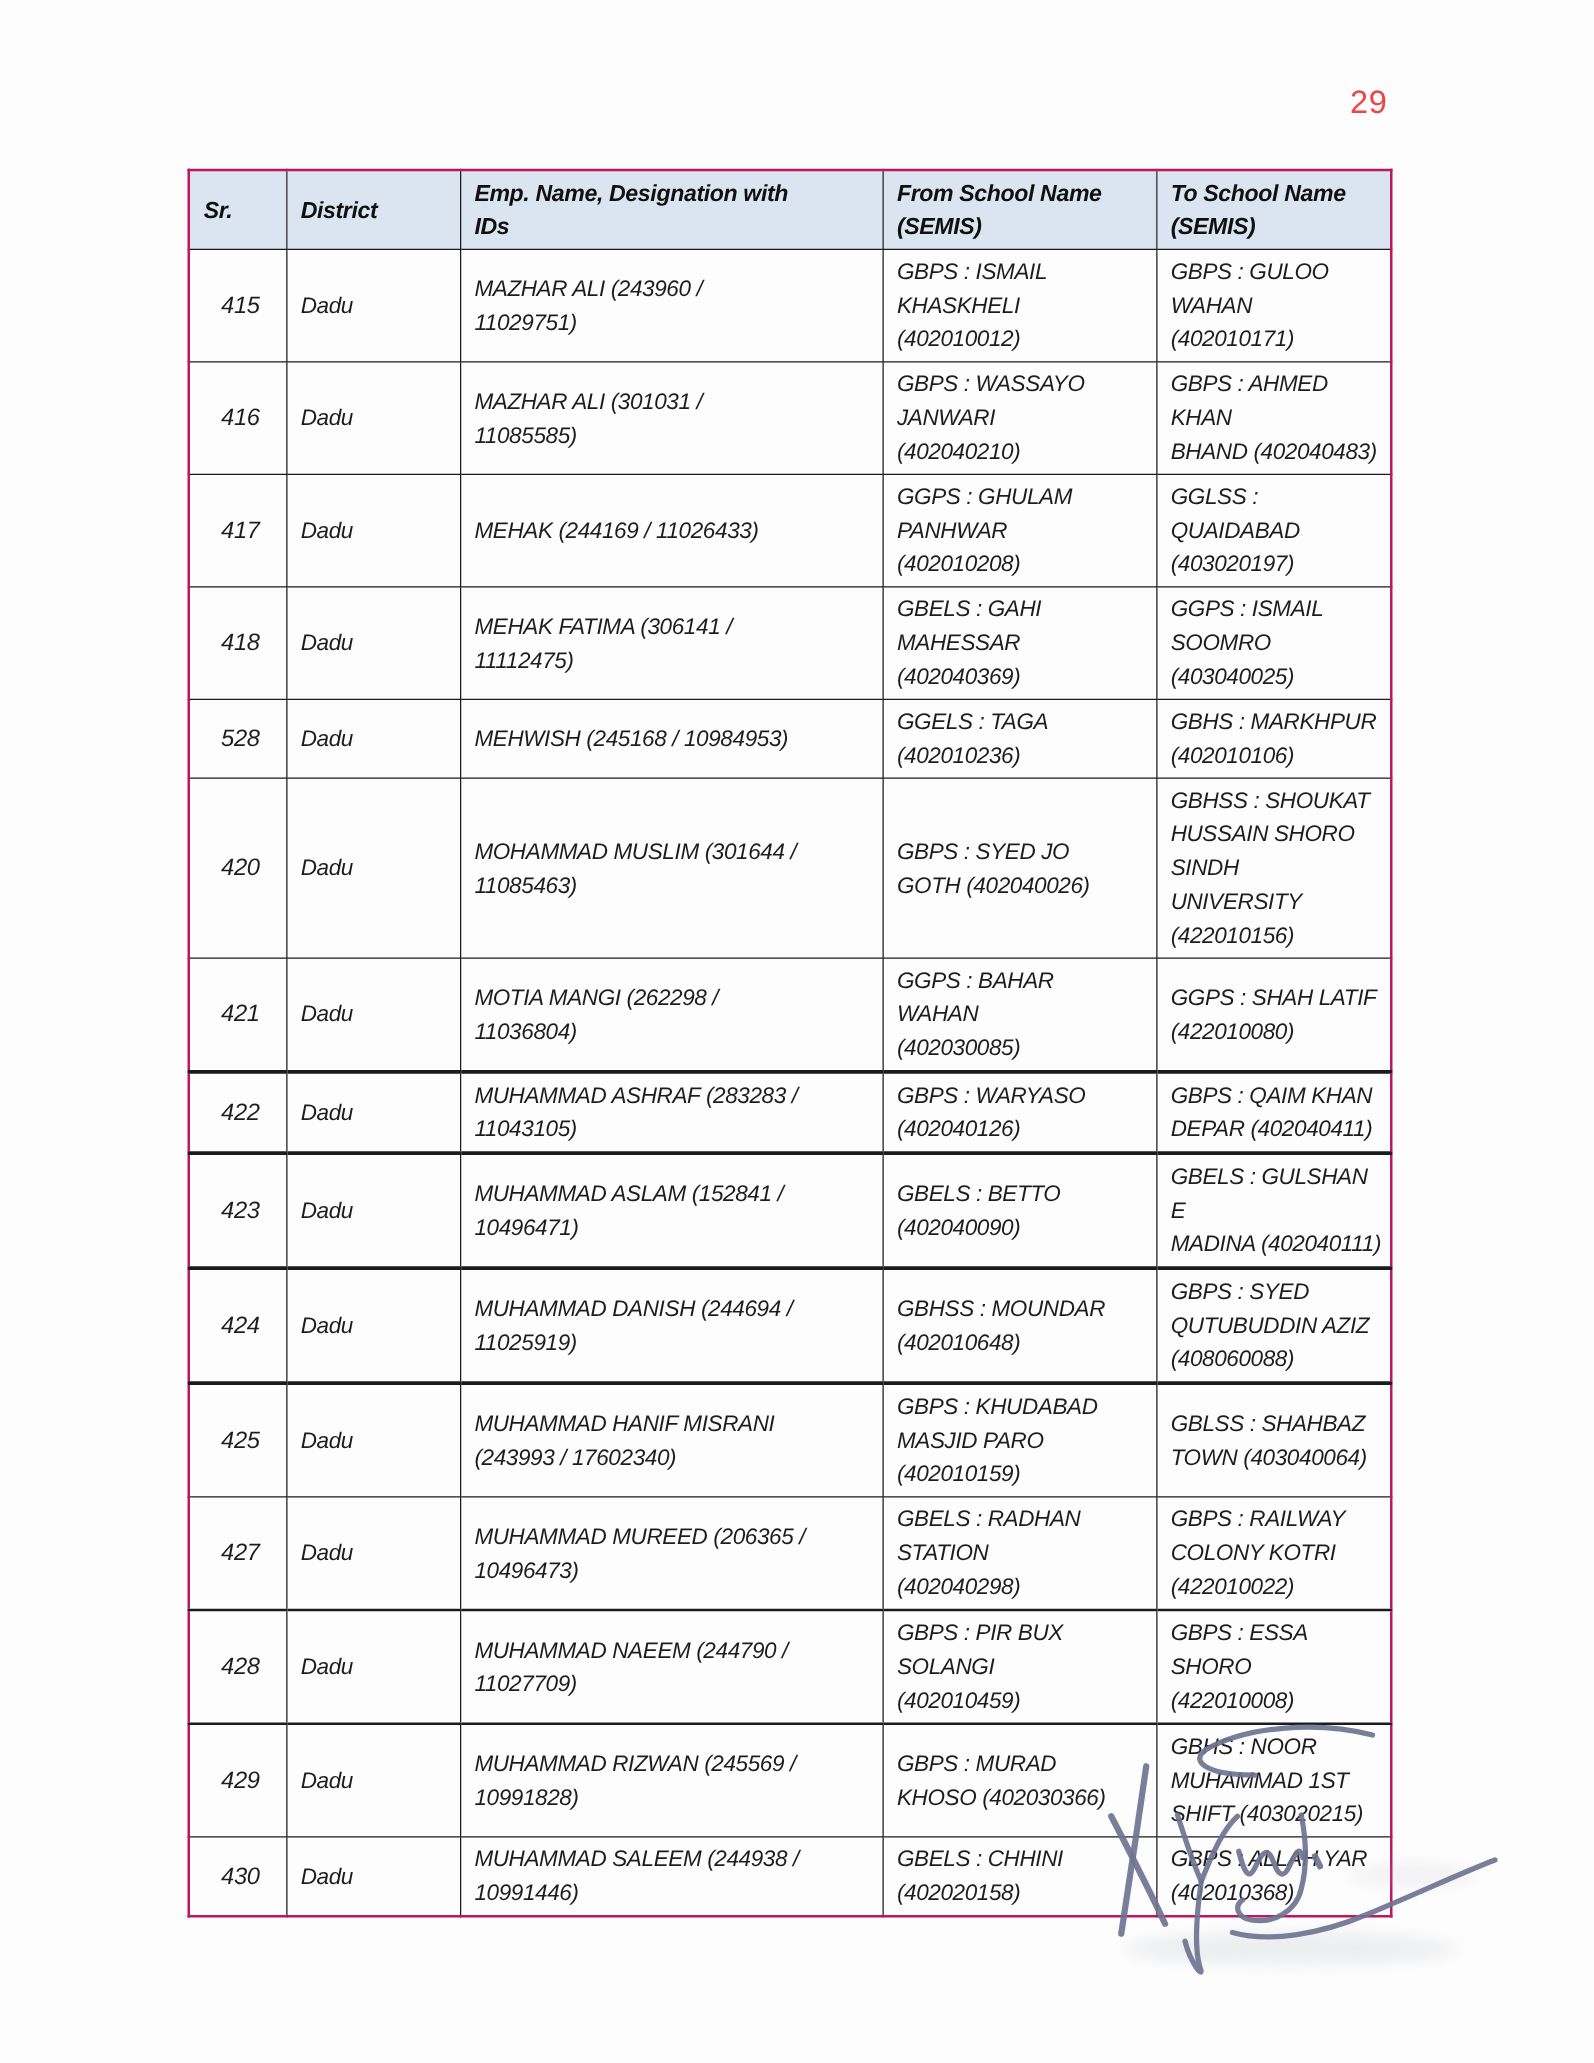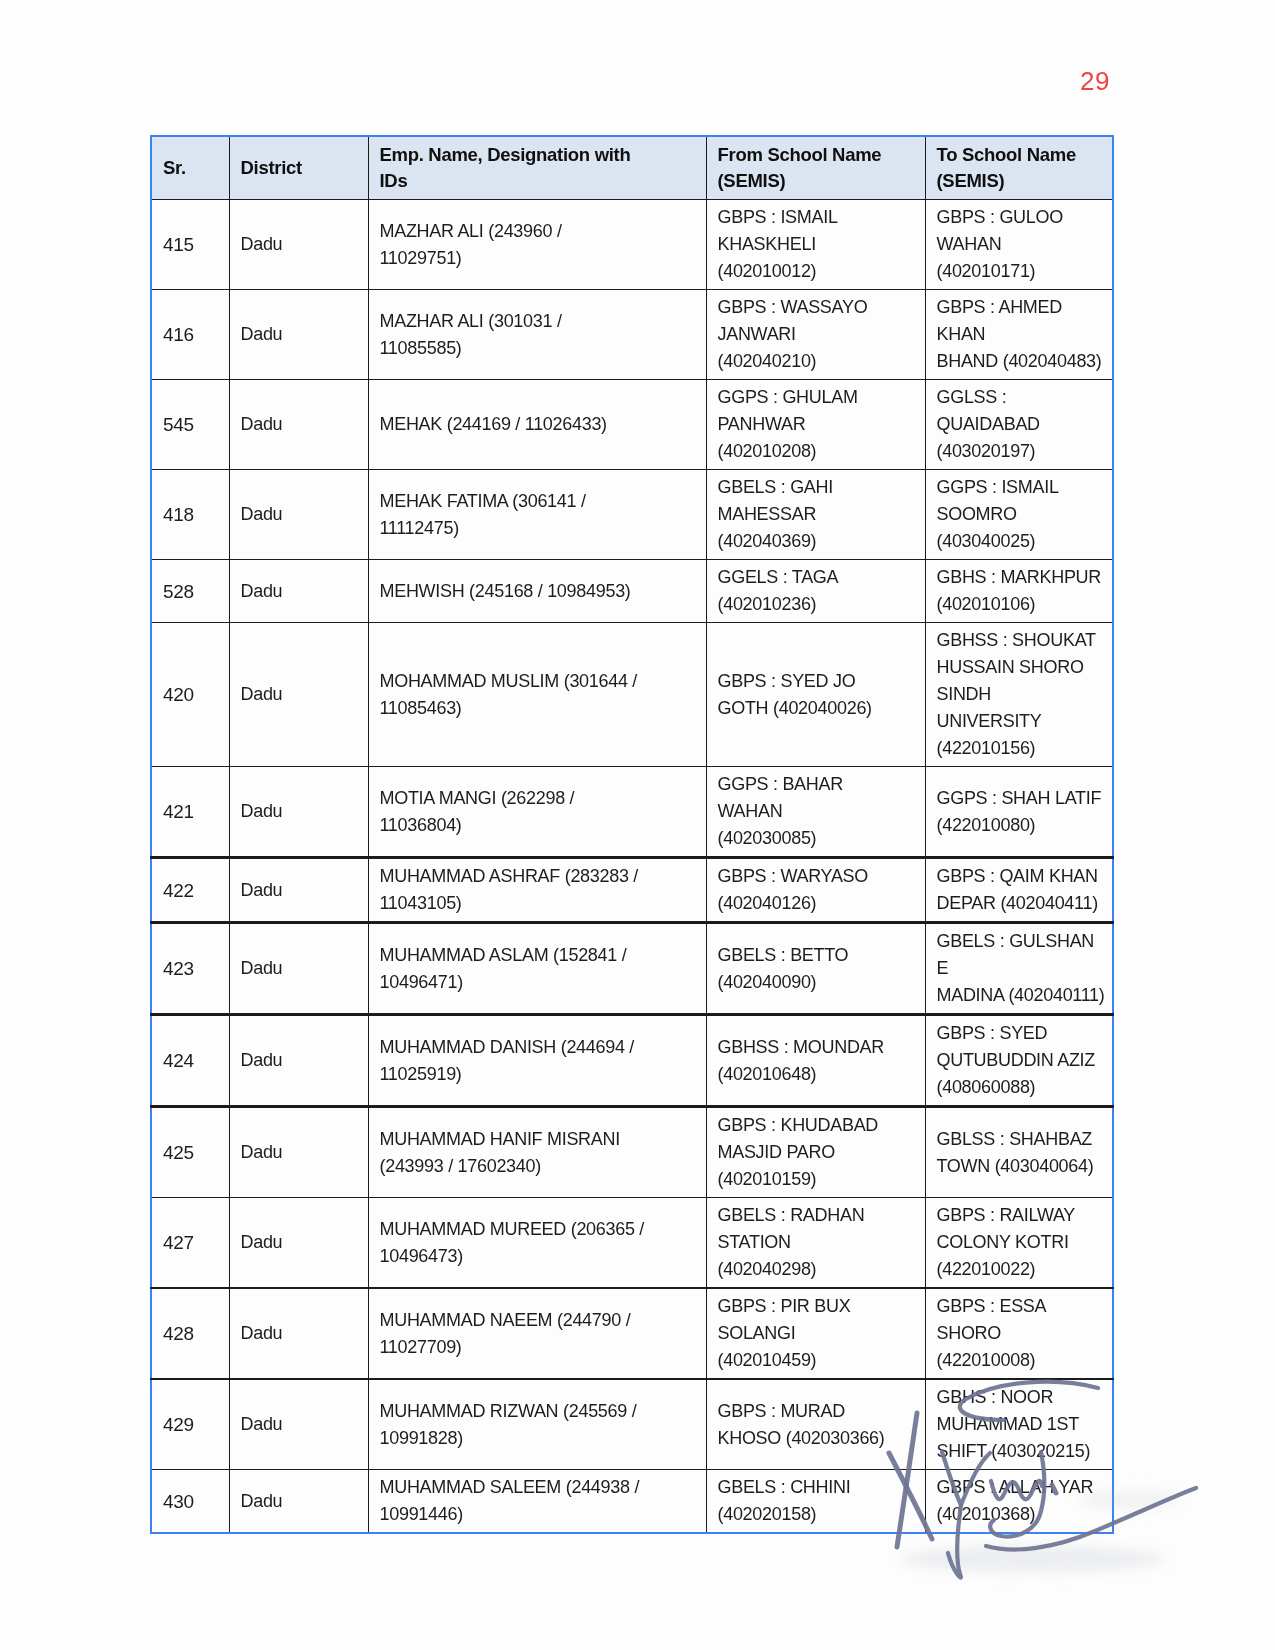--- a/index.html
+++ b/index.html
@@ -17,21 +17,22 @@
     font-size: 26px;
     color: #ef4444;
     letter-spacing: 0.5px;
   }
   table.transfer-table {
     position: absolute;
     top: 135px; left: 150px;
     width: 962px;
     border-collapse: collapse;
     table-layout: fixed;
-    border: 2px solid #3b82f6;
+    border: 2px solid #be185d;
+    font-style: italic;
   }
   th, td {
     border: 1.6px solid #1b1b1b;
     vertical-align: middle;
     white-space: pre-line;
     padding: 4px 5px 4px 11px;
     font-size: 18px;
     line-height: 27px;
     letter-spacing: -0.3px;
     overflow: hidden;
@@ -39,21 +40,21 @@
   }
   thead th {
     background: #dbe5f1;
     font-weight: bold;
     color: #101010;
     font-size: 18.5px;
     line-height: 26px;
     padding-top: 5px; padding-bottom: 5px;
   }
   td.sr-cell {
-    text-align: left;
+    text-align: center;
     padding-right: 7px;
     font-size: 19px;
   }
   
   tbody tr:nth-child(7) td, tbody tr:nth-child(8) td,
   tbody tr:nth-child(9) td, tbody tr:nth-child(10) td { border-bottom-width: 3px; }
   tbody tr:nth-child(12) td, tbody tr:nth-child(13) td { border-bottom-width: 2.4px; }
   .signature-svg {
     position: absolute;
     top: 0; left: 0;
@@ -110,21 +111,21 @@
     <td>Dadu</td>
     <td>MAZHAR ALI (301031 /
 11085585)</td>
     <td>GBPS : WASSAYO
 JANWARI
 (402040210)</td>
     <td>GBPS : AHMED KHAN
 BHAND (402040483)</td>
   </tr>
       <tr>
-    <td class="sr-cell">545</td>
+    <td class="sr-cell">417</td>
     <td>Dadu</td>
     <td>MEHAK (244169 / 11026433)</td>
     <td>GGPS : GHULAM
 PANHWAR
 (402010208)</td>
     <td>GGLSS : QUAIDABAD
 (403020197)</td>
   </tr>
       <tr>
     <td class="sr-cell">418</td>

